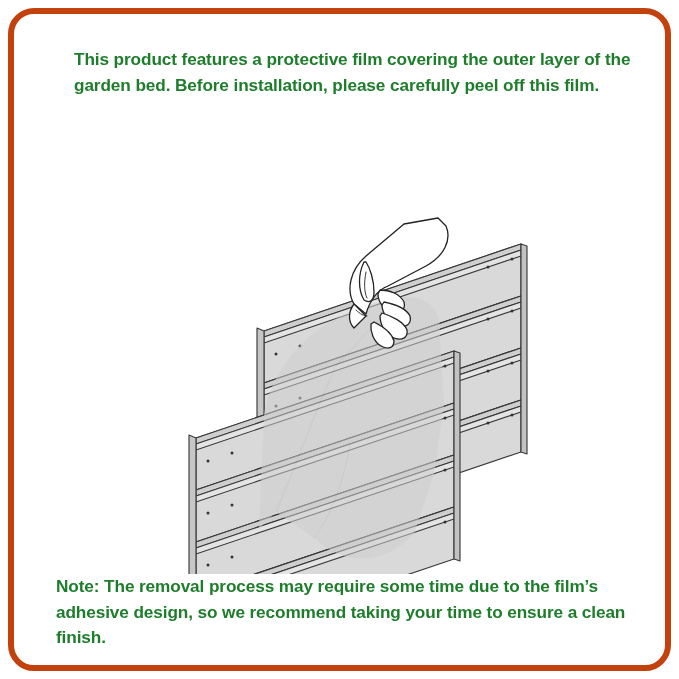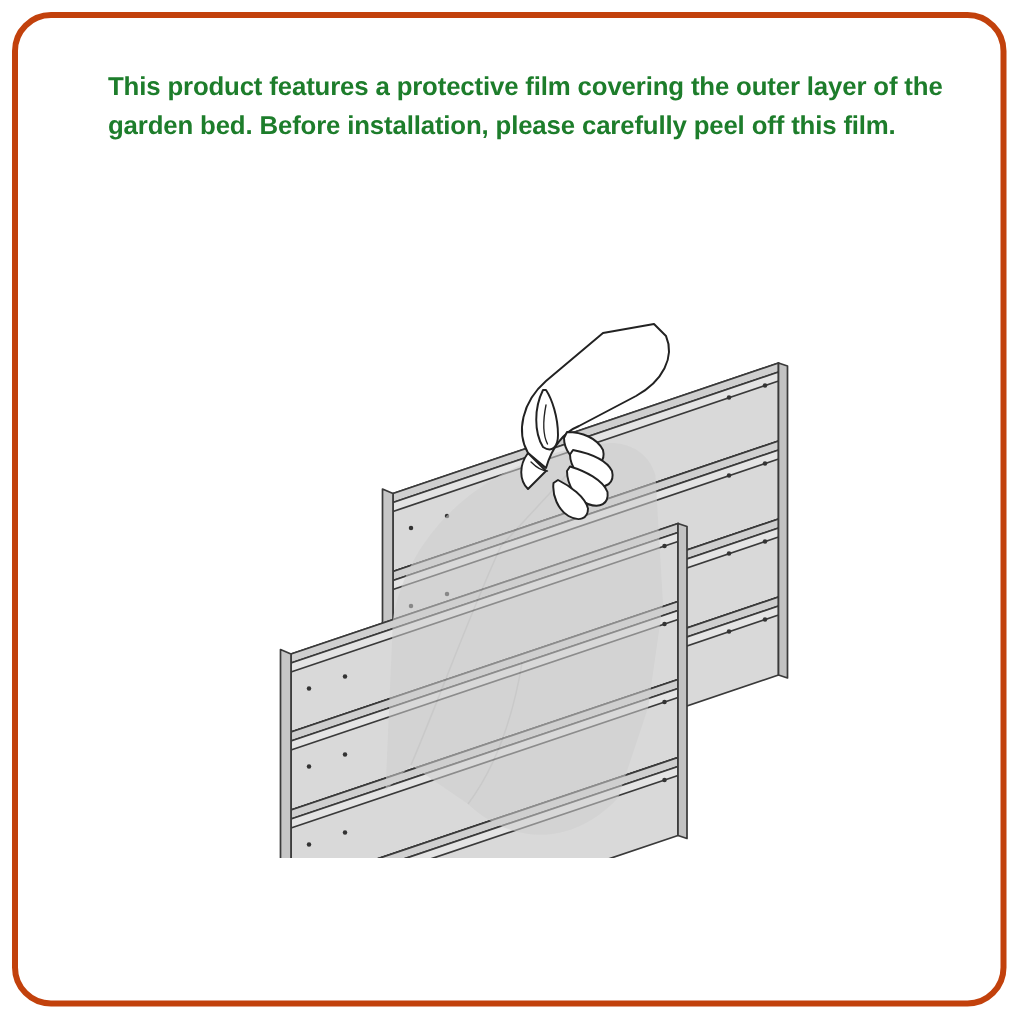--- a/index.html
+++ b/index.html
@@ -14,21 +14,21 @@
     overflow: hidden;
   }
   #instruction-card {
     position: absolute;
     left: 8px;
     top: 8px;
     width: 663px;
     height: 663px;
     box-sizing: border-box;
     background: #ffffff;
-    border: 4px solid #c2410c;
+    border: 6px solid #c2410c;
     border-radius: 26px;
   }
   .note-text {
     position: absolute;
     color: #1d7d2b;
     font-weight: bold;
     font-size: 17.2px;
     line-height: 25.5px;
     letter-spacing: -0.1px;
     white-space: pre-line;
@@ -205,14 +205,15 @@
                  C 368 212, 378 219, 380 227
                  C 380 234, 374 236, 367 232
                  C 360 228, 356 218, 357 210 Z"></path>
 
         <path d="M352 158 C 350 168, 350 178, 353 184" fill="none" stroke-width="0.9"></path>
         <path d="M342 196 C 346 200, 350 202, 353 202" fill="none" stroke-width="0.9"></path>
       </g>
     </svg>
   </div>
 
+  <div class="note-text" id="removal-note">Note: The removal process may require some time due to the film’s adhesive design, so we recommend taking your time to ensure a clean finish.</div>
 
 </div>
 
 </body></html>

